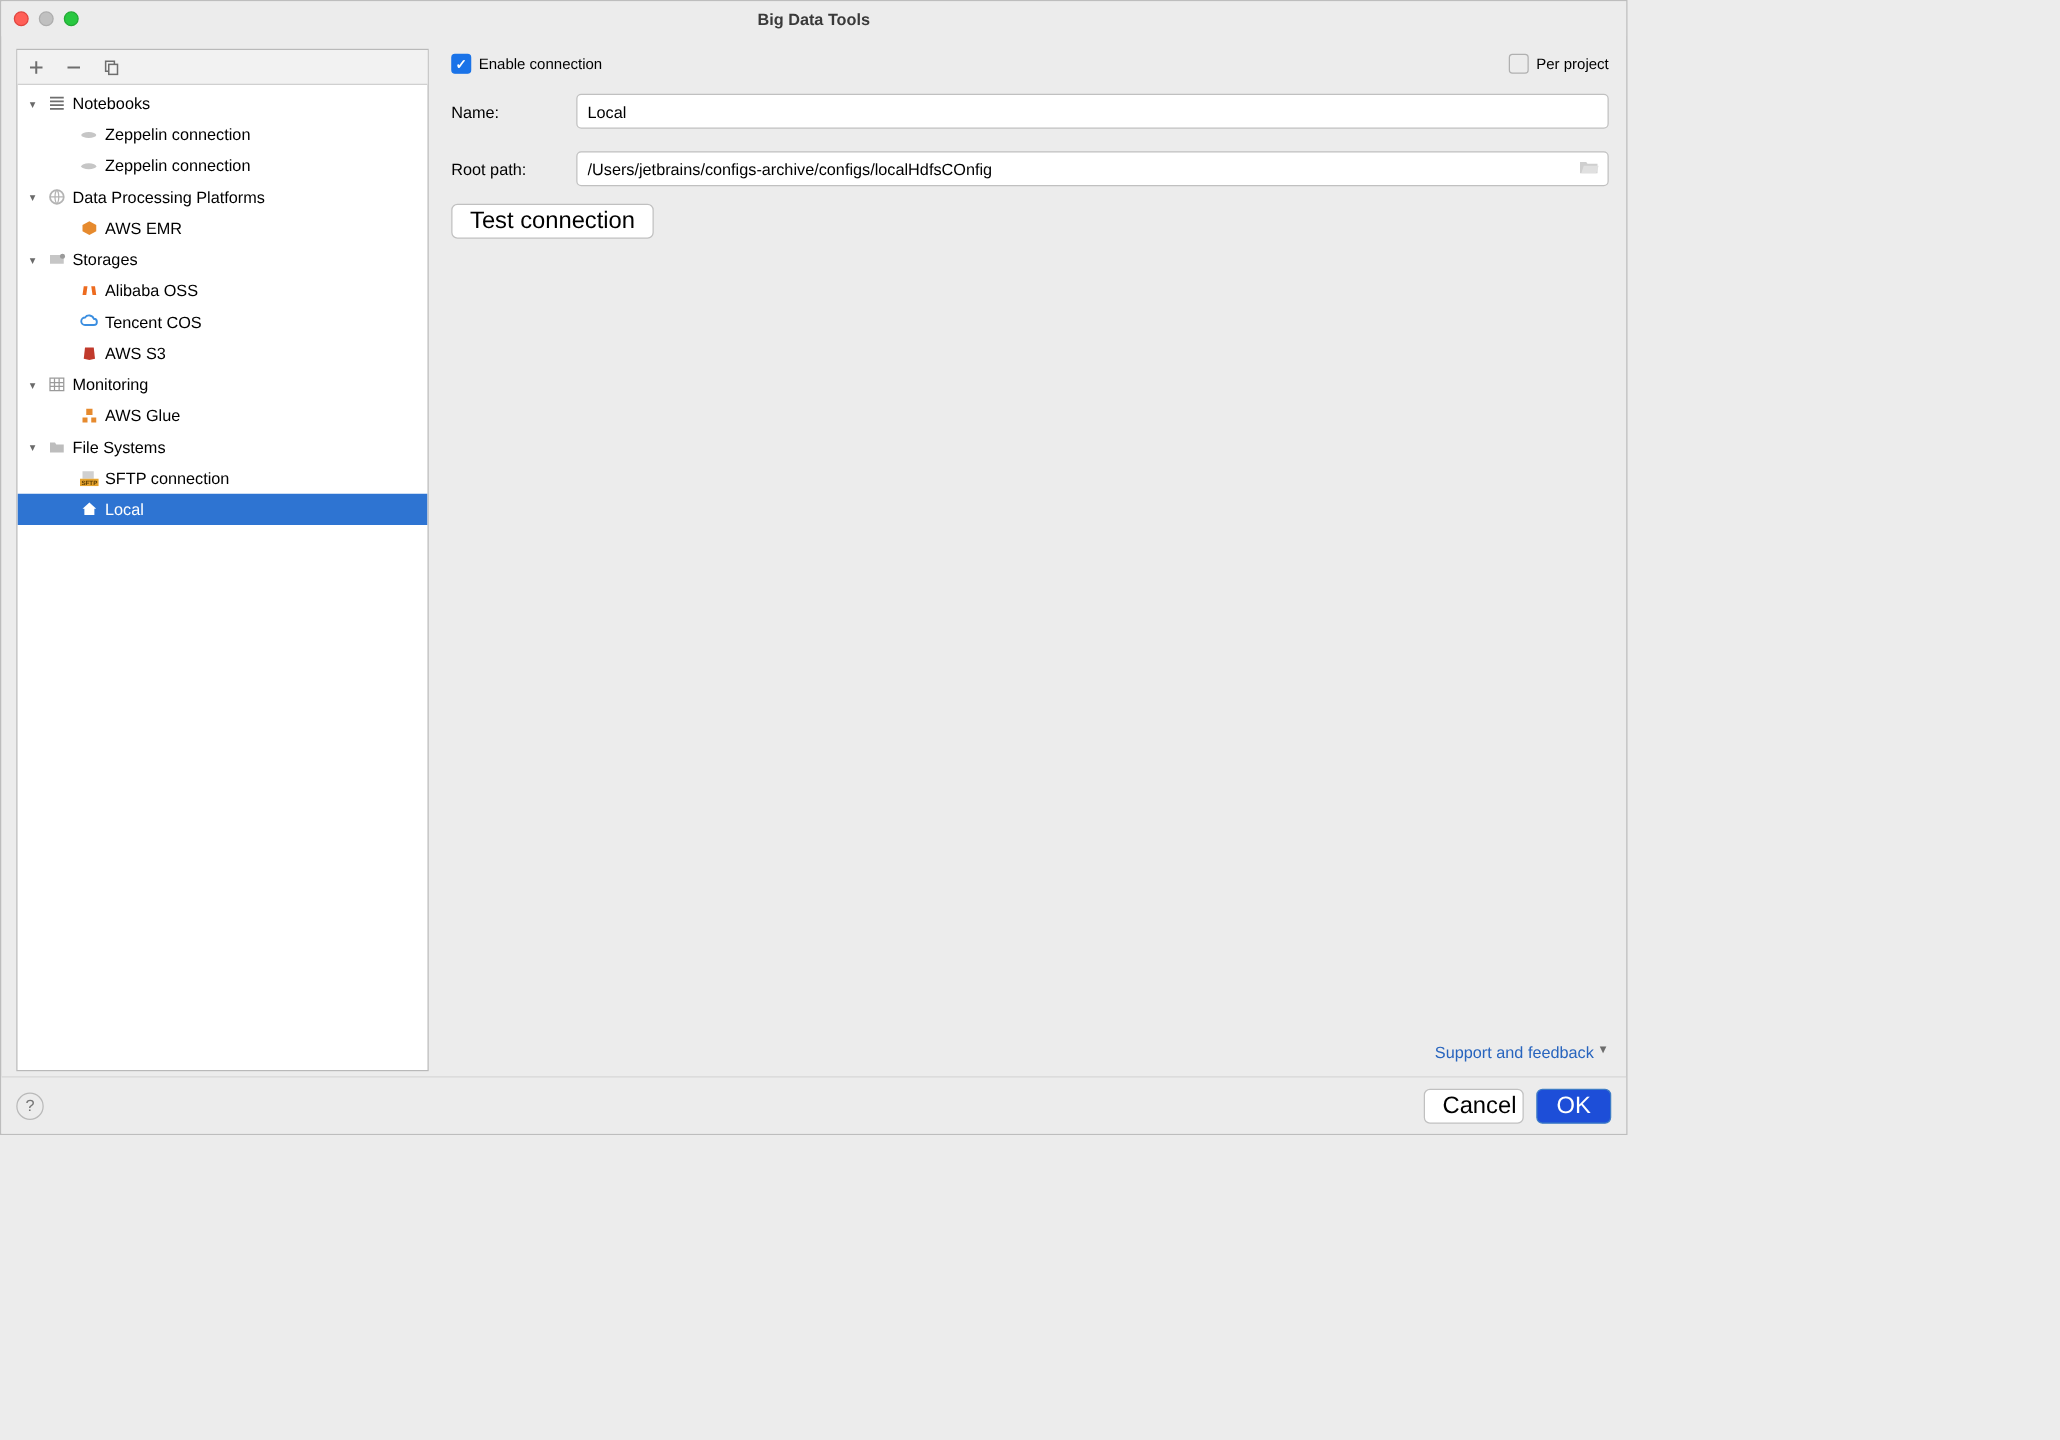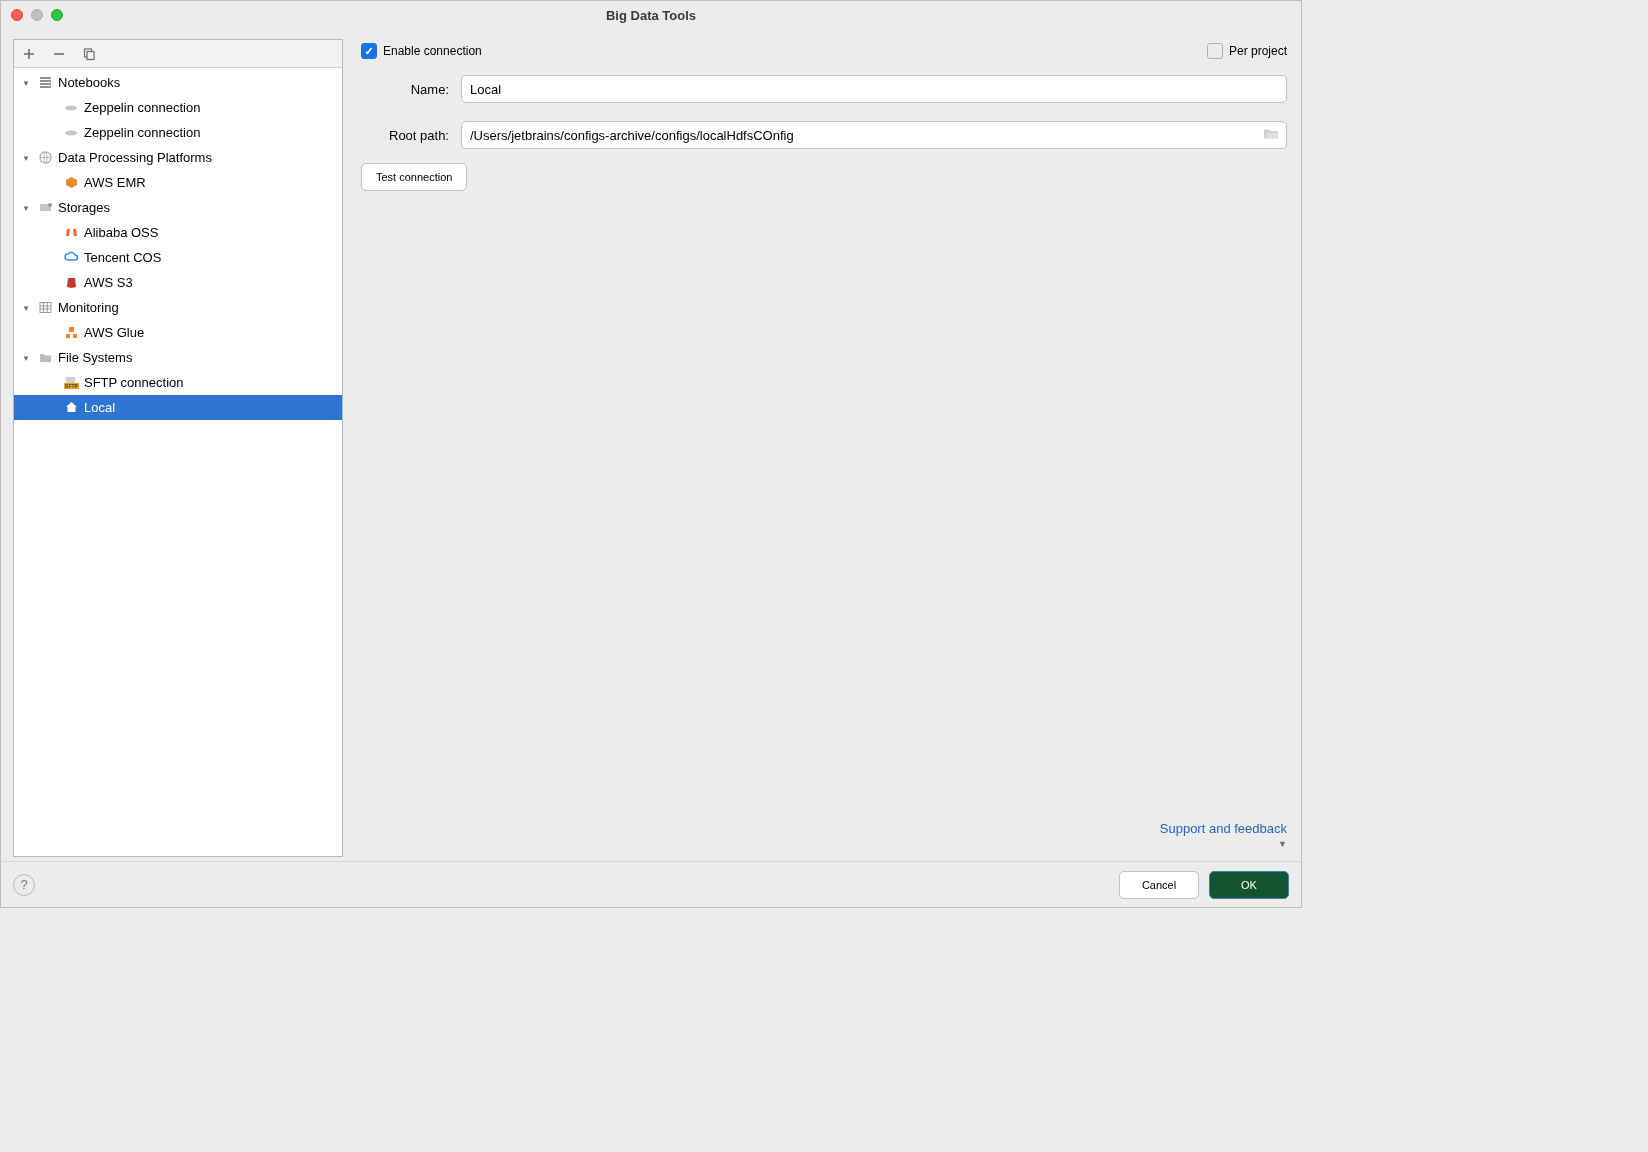--- a/index.html
+++ b/index.html
@@ -58,67 +58,67 @@
 .tnode.selected svg { filter: brightness(3) grayscale(1); }
 .ic-cat { margin-left: 2px; }
 
 .right-panel { flex: 1; padding: 4px 2px 0 2px; display: flex; flex-direction: column; }
 .form-row { display: flex; align-items: center; margin-bottom: 18px; gap: 12px; }
 .top-row { justify-content: space-between; margin-bottom: 16px; }
 .chk-label { display: flex; align-items: center; gap: 6px; font-size: 12px; }
 .chk { width: 16px; height: 16px; border-radius: 3px; border: 1px solid #b0b0b0; display: flex; align-items: center; justify-content: center; cursor: pointer; }
 .chk.checked { background: #1a73e8; border-color: #1a73e8; }
 .chk.checked::after { content: "✓"; color: #fff; font-size: 11px; font-weight: bold; }
-.fld-label { width: 88px; font-size: 13px; text-align: right; }
+.fld-label { width: 88px; font-size: 13px; }
 .txt-input {
   flex: 1;
   height: 28px;
   border: 1px solid #c0c0c0;
   border-radius: 4px;
   padding: 0 8px;
   font-size: 13px;
   background: #fff;
 }
 .path-wrap { flex: 1; position: relative; display: flex; }
 .browse-ic { position: absolute; right: 8px; top: 50%; transform: translateY(-50%); color: #bcbcbc; cursor: pointer; }
 .btn {
   height: 28px;
   border: 1px solid #c0c0c0;
   border-radius: 5px;
   background: #fff;
   padding: 0 14px;
-  font-size: 11px;
+  font-size: 19px;
   cursor: pointer;
 }
 .support-row { margin-top: auto; text-align: right; color: #2764be; font-size: 13px; padding: 4px 0 8px; }
-.support-link { cursor: pointer; display: inline-flex; gap: 3px; flex-direction: column; }
+.support-link { cursor: pointer; display: inline-flex; gap: 3px; }
 .support-link .tri { font-size: 9px; color: #6c6c6c; }
 
 .bottom-bar {
   position: absolute;
   left: 0; right: 0; bottom: 0;
   height: 46px;
   border-top: 1px solid #d6d6d6;
   background: #ececec;
   display: flex;
   align-items: center;
   padding: 0 12px;
 }
 .help-btn {
   width: 22px; height: 22px; border-radius: 50%;
   border: 1px solid #b9b9b9;
   display: flex; align-items: center; justify-content: center;
   color: #757575; font-size: 13px; cursor: pointer;
 }
 .bottom-spacer { flex: 1; }
 .btn.primary {
-  background: #14532d;
+  background: #1d4ed8;
   border-color: #3e7cc6;
   color: #fff;
-  width: 80px;
+  width: 60px;
 }
 .btn.cancel { width: 80px; margin-right: 10px; margin-left: 28px; }
 </style>
 </head>
 <body>
 
 <div class="titlebar">
   <div class="traffic">
     <div class="dot red"></div>
     <div class="dot yellow"></div>

